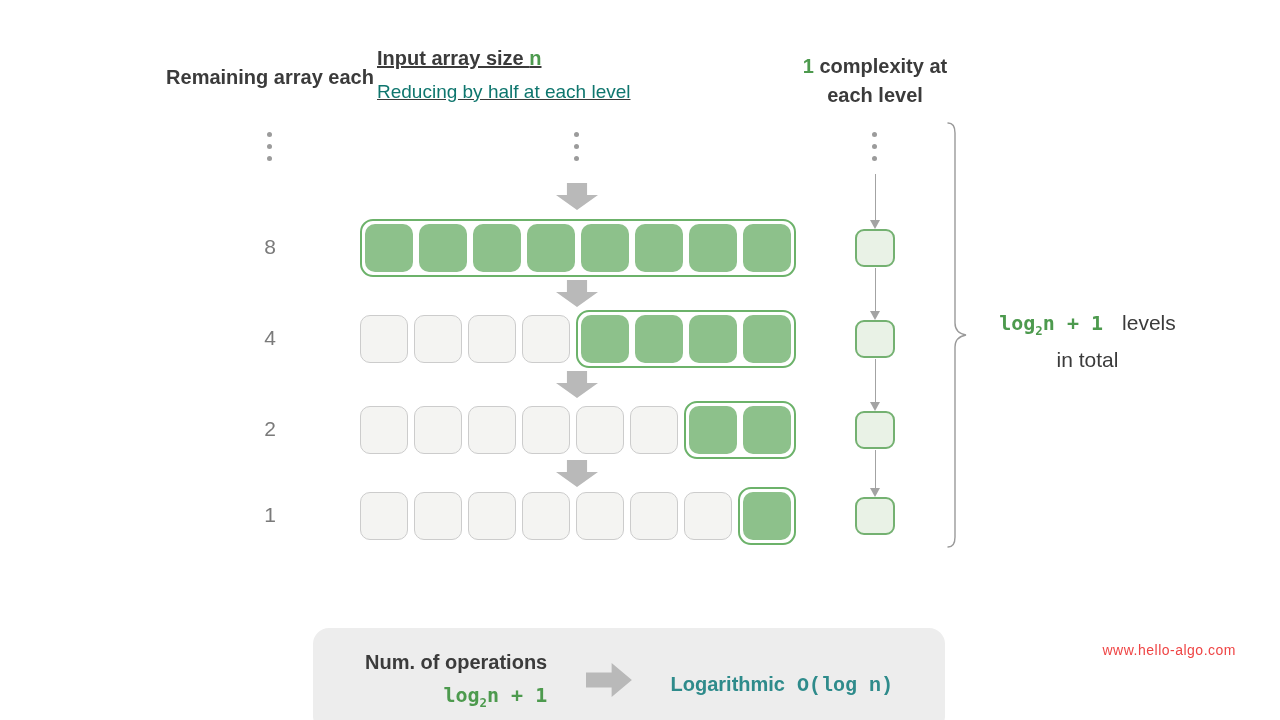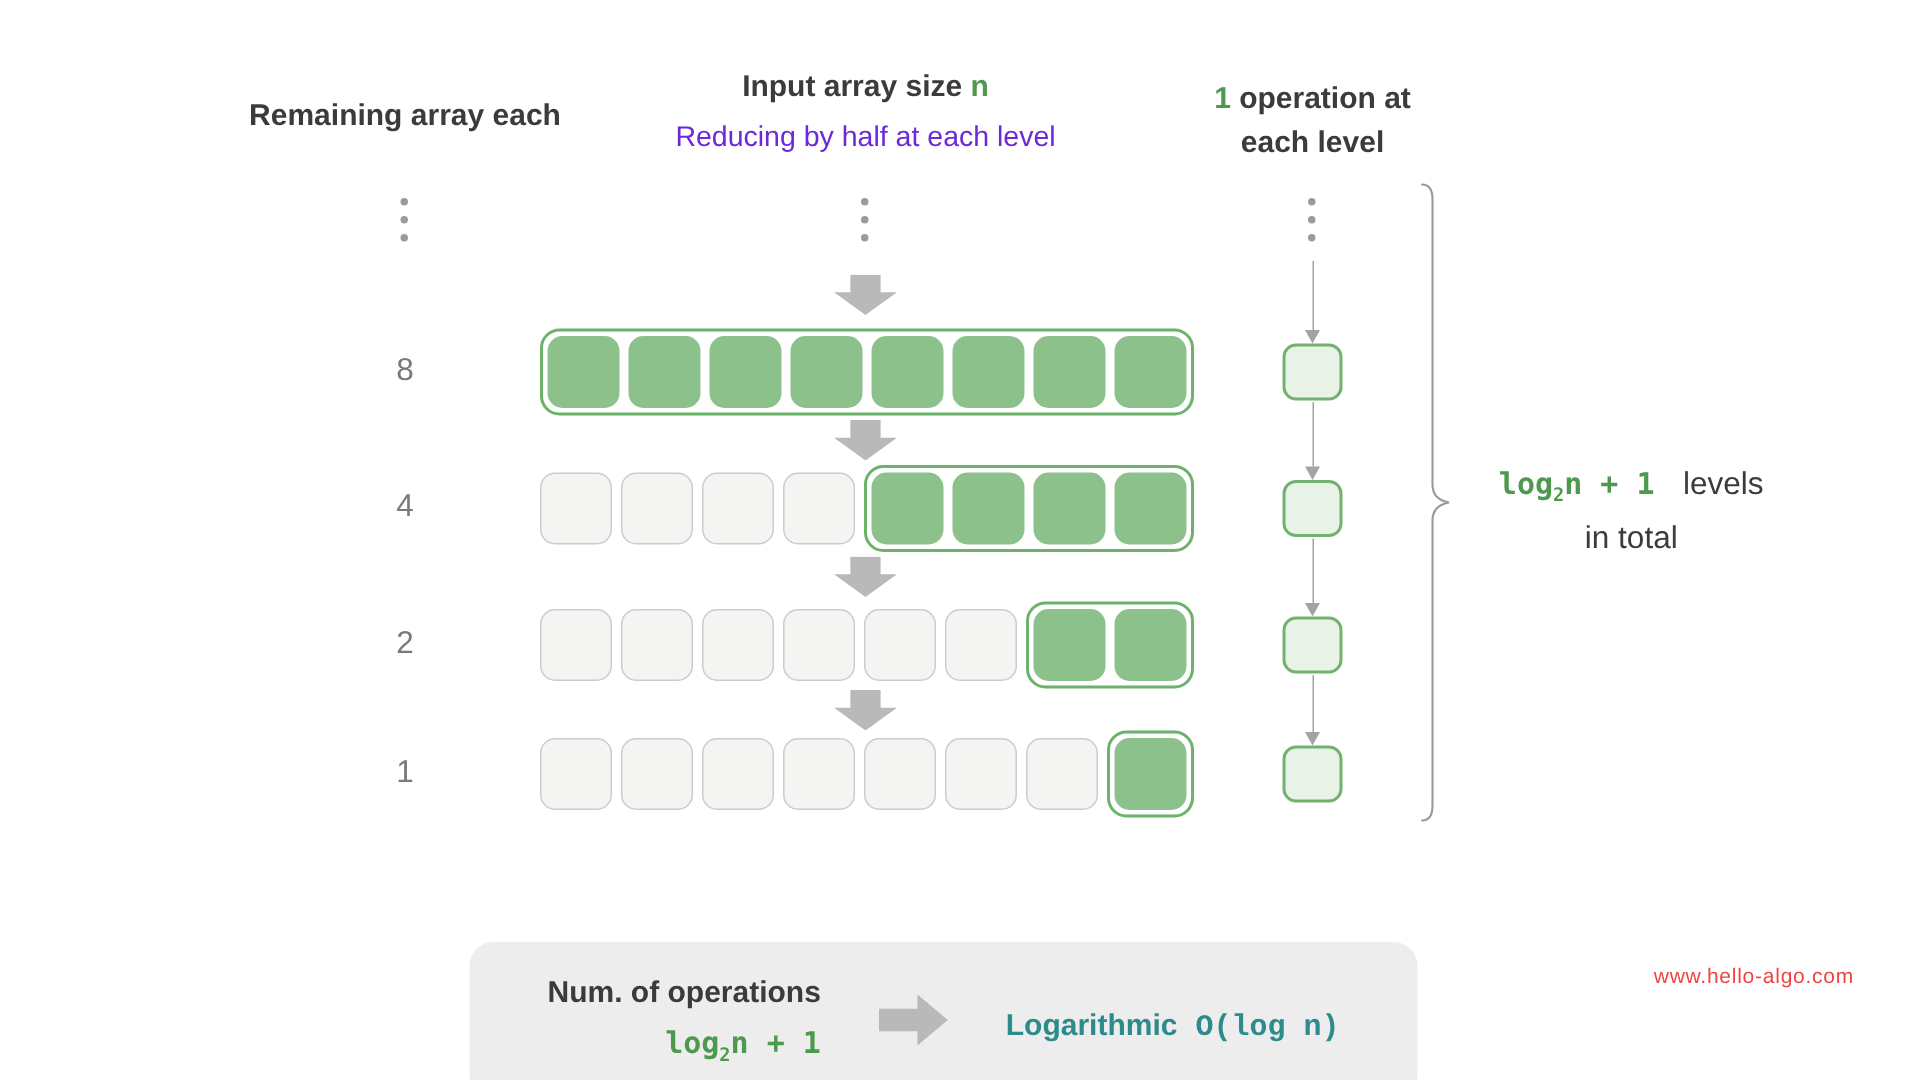--- a/index.html
+++ b/index.html
@@ -8,23 +8,23 @@
     background:#ffffff;
     font-family:"Liberation Sans",sans-serif;
     color:var(--text-dark,#3b3b3b);
   }
   .green{color:var(--green-text,#4d9a4e);}
   .mono{font-family:"DejaVu Sans Mono",monospace;}
 
   
   .hdr-left{position:absolute;left:110px;top:66px;width:320px;text-align:center;
     font-size:20px;font-weight:bold;}
-  .hdr-center{position:absolute;left:377px;top:47px;width:400px;text-align:center;}
+  .hdr-center{position:absolute;left:377px;top:47px;width:400px;text-align:left;text-decoration:underline;}
   .hdr-center .l1{font-size:20px;font-weight:bold;}
-  .hdr-center .l2{font-size:19px;font-weight:normal;color:#6d28d9;margin-top:11px;}
+  .hdr-center .l2{font-size:19px;font-weight:normal;color:#0f766e;margin-top:11px;}
   .hdr-right{position:absolute;left:765px;top:52px;width:220px;text-align:center;
     font-size:20px;font-weight:bold;line-height:29px;}
 
   
   .dots{position:absolute;display:flex;flex-direction:column;gap:7px;}
   .dots i{display:block;width:5px;height:5px;border-radius:50%;background:#9b9b9b;}
 
   
   .big-arrow{position:absolute;left:556px;width:42px;height:27px;
     background:var(--arrow-gray,#b9b9b9);
@@ -76,21 +76,21 @@
 <body>
 
 <div class="hdr-left">Remaining array each</div>
 
 <div class="hdr-center">
   <div class="l1"><span>Input array size </span><span class="green">n</span></div>
   <div class="l2">Reducing by half at each level</div>
 </div>
 
 <div class="hdr-right">
-  <div><span class="green">1</span><span> operation at</span></div>
+  <div><span class="green">1</span><span> complexity at</span></div>
   <div>each level</div>
 </div>
 
 <div class="dots" style="left:267px;top:132px;">
     <i></i>
     <i></i>
     <i></i>
   </div>
 <div class="dots" style="left:574px;top:132px;">
     <i></i>

